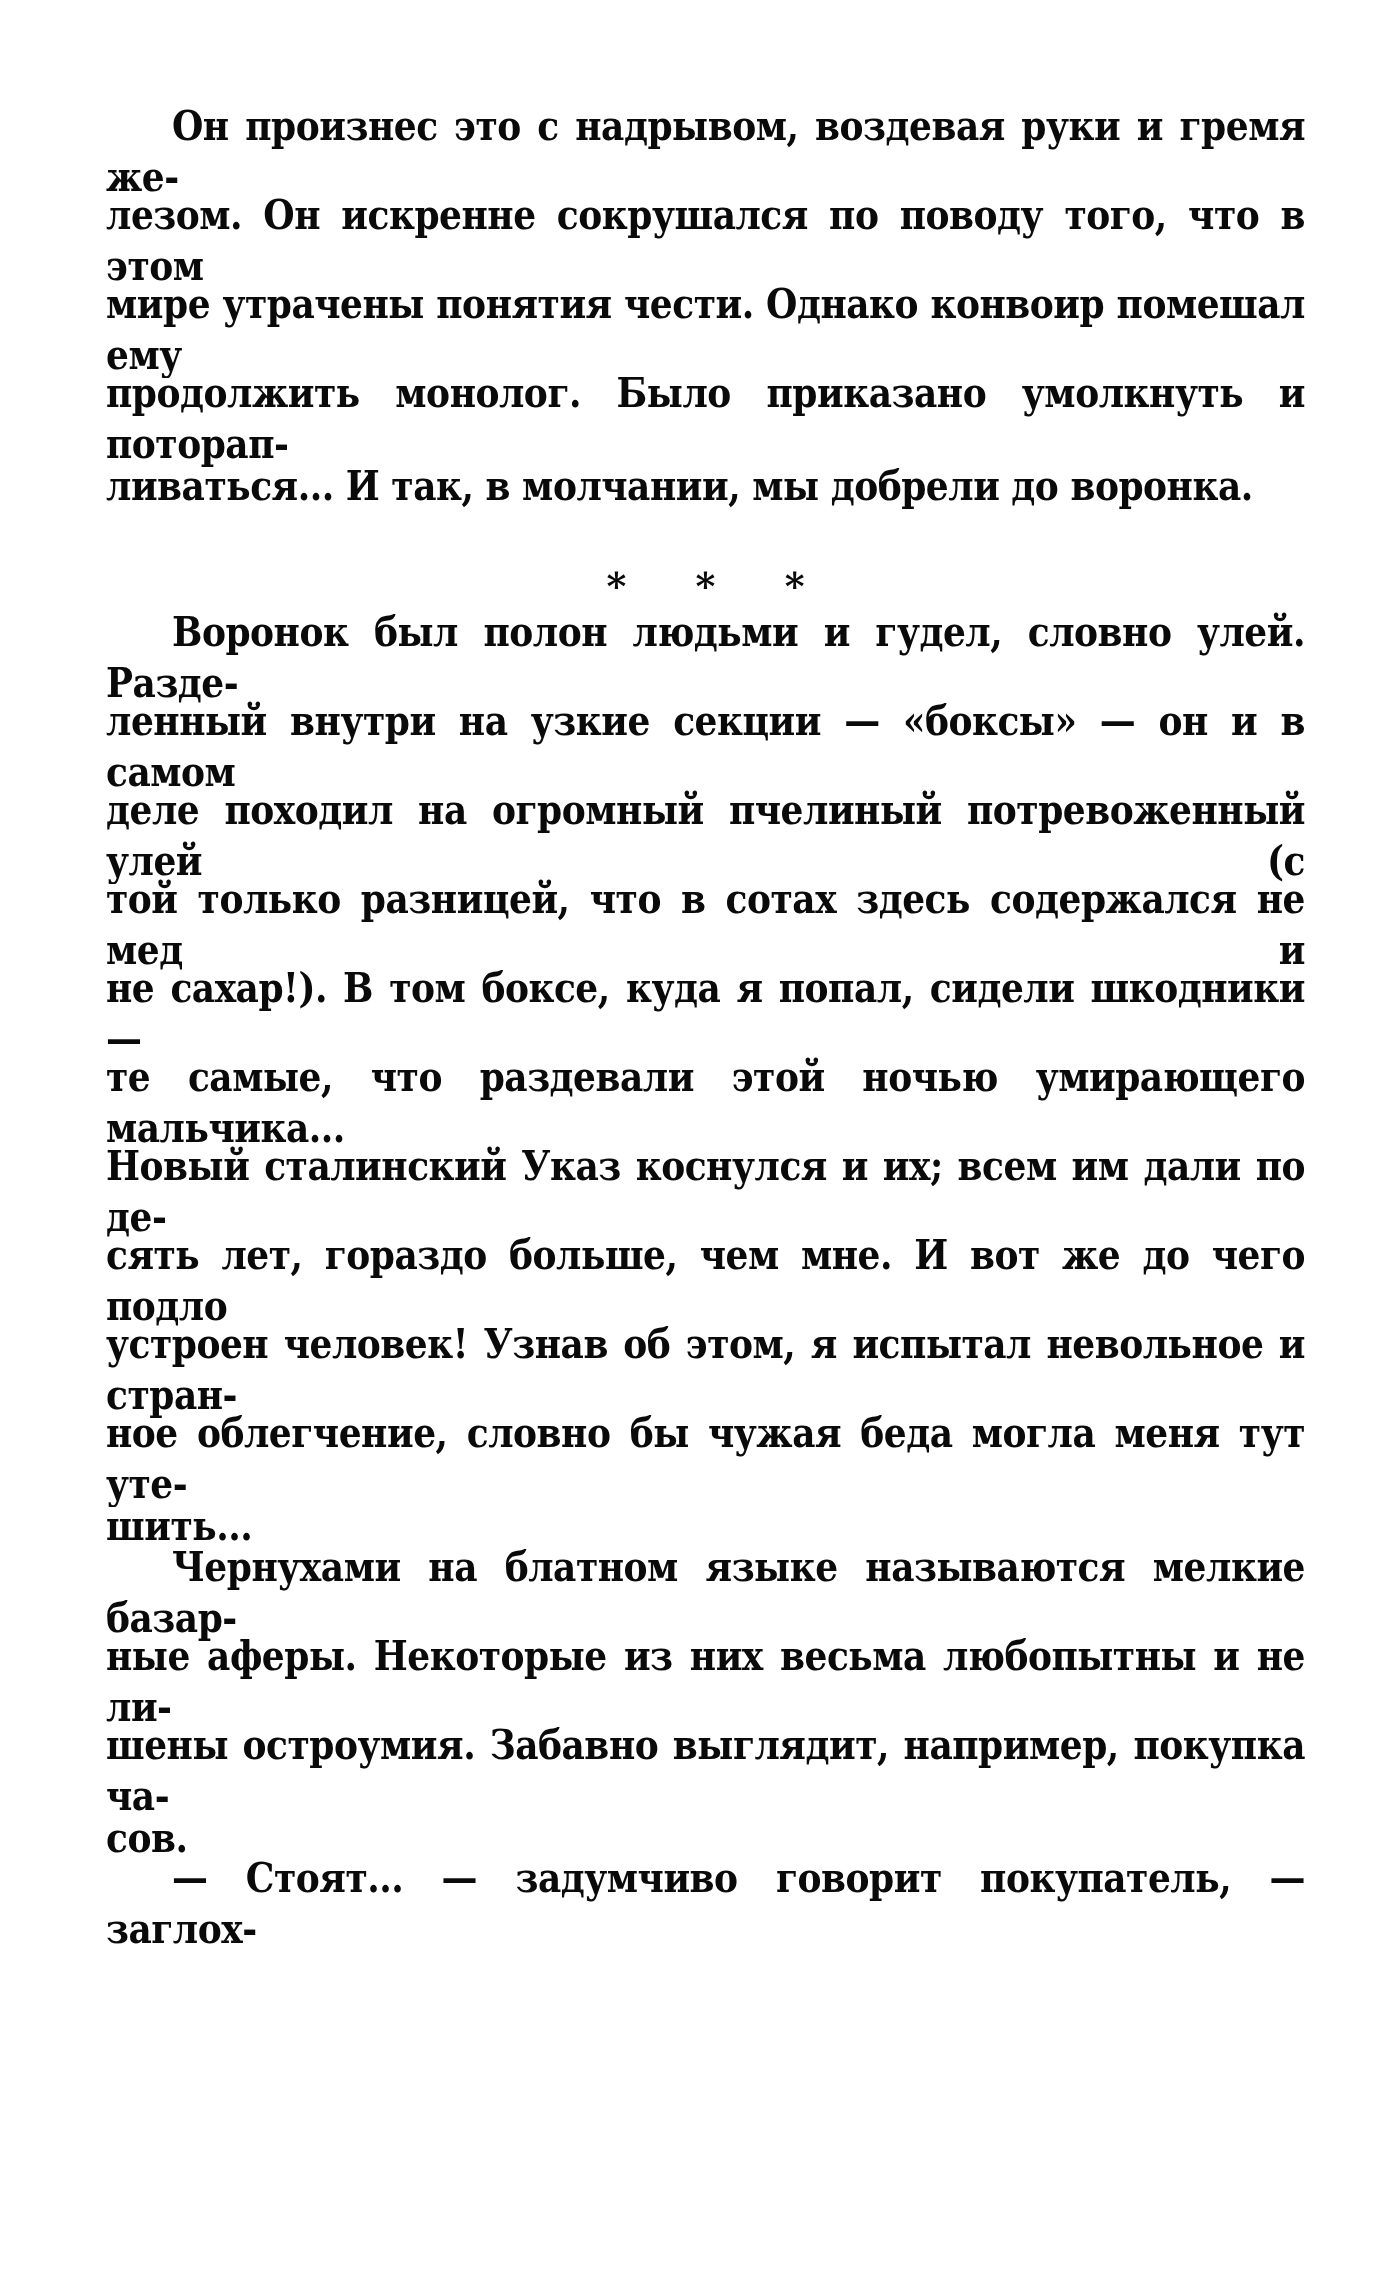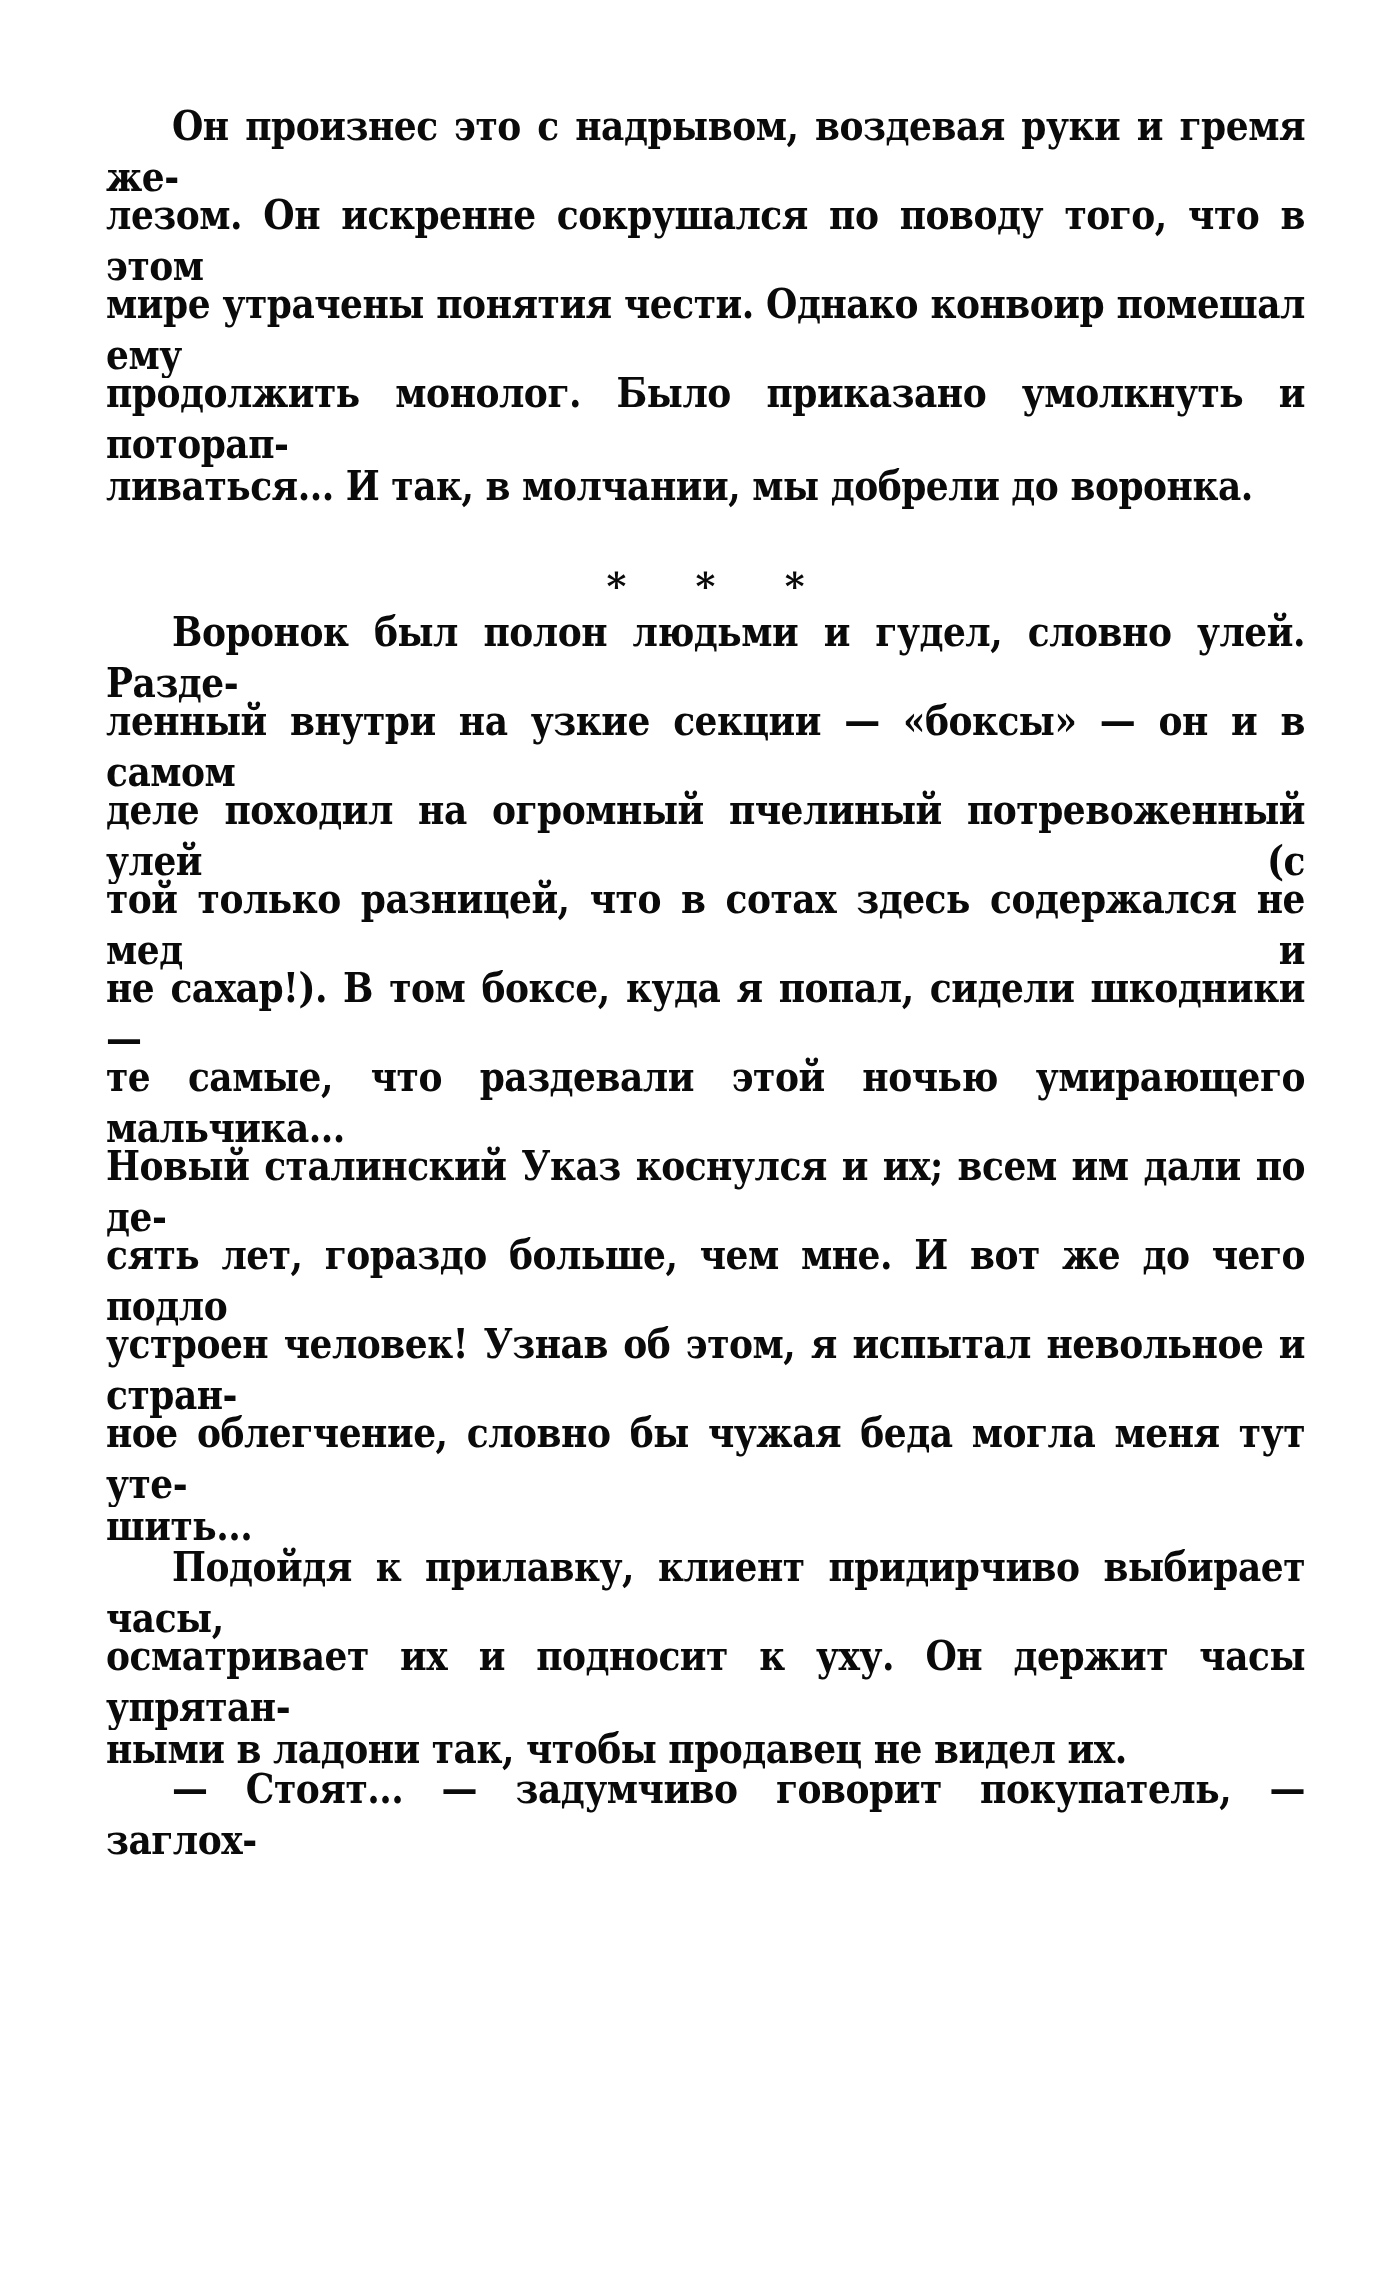--- a/index.html
+++ b/index.html
@@ -67,26 +67,27 @@
       <div class="ln">не сахар!). В том боксе, куда я попал, сидели шкодники —</div>
       <div class="ln">те самые, что раздевали этой ночью умирающего мальчика...</div>
       <div class="ln">Новый сталинский Указ коснулся и их; всем им дали по де-</div>
       <div class="ln">сять лет, гораздо больше, чем мне. И вот же до чего подло</div>
       <div class="ln">устроен человек! Узнав об этом, я испытал невольное и стран-</div>
       <div class="ln">ное облегчение, словно бы чужая беда могла меня тут уте-</div>
       <div class="ln l">шить...</div>
     </div>
 
 
+    <div class="para">
+      <div class="ln f">Чернухами на блатном языке называются мелкие базар-</div>
+      <div class="ln">ные аферы. Некоторые из них весьма любопытны и не ли-</div>
+      <div class="ln">шены остроумия. Забавно выглядит, например, покупка ча-</div>
+      <div class="ln l">сов.</div>
+    </div>
 
-    <div class="para">
-      <div class="ln f">Подойдя к прилавку, клиент придирчиво выбирает часы,</div>
-      <div class="ln">осматривает их и подносит к уху. Он держит часы упрятан-</div>
-      <div class="ln l">ными в ладони так, чтобы продавец не видел их.</div>
-    </div>
 
     <div class="para">
       <div class="ln f">— Стоят... — задумчиво говорит покупатель, — заглох-</div>
 
     </div>
 
   </div>
 </div>
 
 </body></html>

